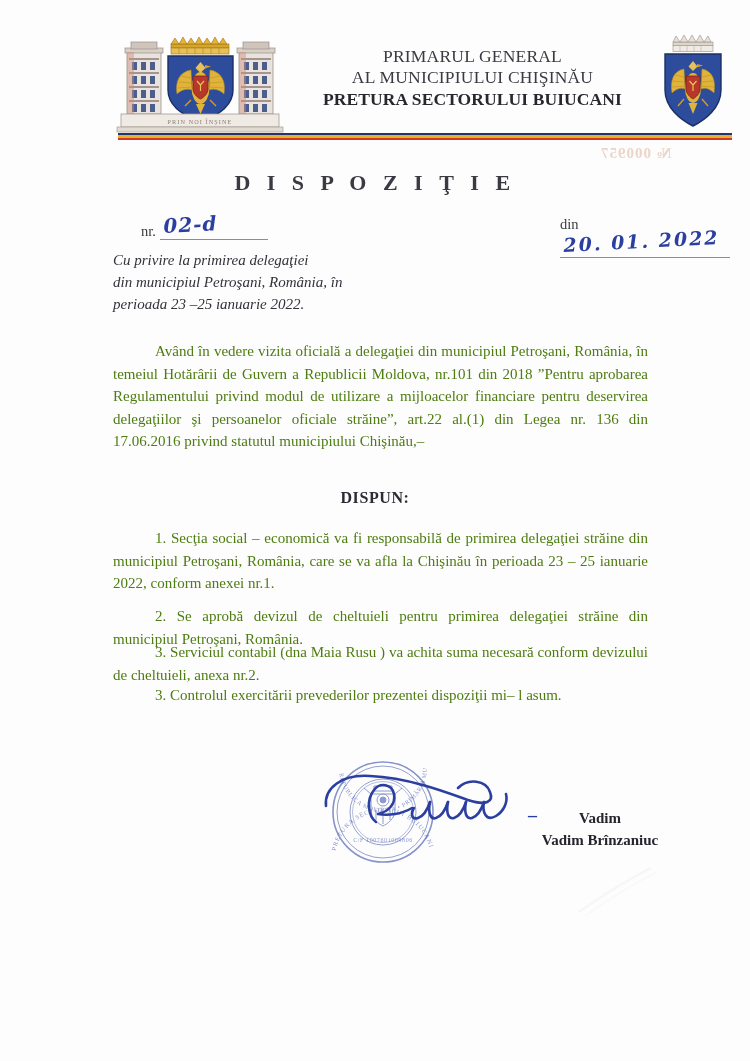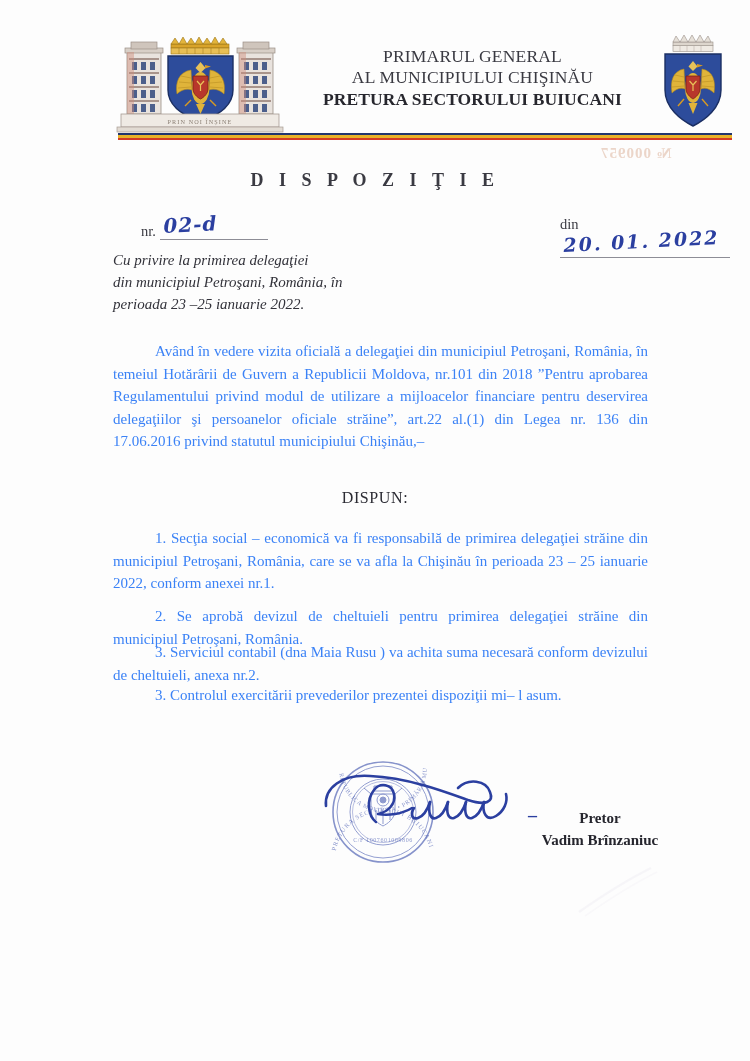--- a/index.html
+++ b/index.html
@@ -83,21 +83,21 @@
     opacity: 0.85;
     user-select: none;
   }
 
   
   .doc-title {
     position: absolute;
     left: 0; top: 170px;
     width: 750px;
     text-align: center;
-    font-size: 18px;
+    font-size: 22px;
     font-weight: bold;
     letter-spacing: 5.5px;
     color: #3a3a42;
   }
 
   
   .ref-row {
     position: absolute;
     left: 113px; top: 211px;
     width: 590px;
@@ -142,32 +142,32 @@
     line-height: 1.45;
     color: #32323a;
   }
   .para {
     position: absolute;
     left: 113px;
     width: 535px;
     font-size: 15px;
     line-height: 1.5;
     text-align: justify;
-    color: #3b82f6;
+    color: #4d7c0f;
   }
   .para.indent { text-indent: 42px; }
   .para-preamble { top: 340px; }
 
   .dispun {
     position: absolute;
     left: 0; top: 489px;
     width: 750px;
     text-align: center;
     font-size: 16px;
-    font-weight: normal;
+    font-weight: bold;
     letter-spacing: 0.6px;
     color: #2b2b33;
   }
 
   .item-1 { top: 527px; }
   .item-2 { top: 598px; margin-top: 7px; }
   .item-3 { top: 641px; }
   .item-4 { top: 684px; }
   .item-5 { top: 707px; }
 
@@ -451,21 +451,21 @@
           <path d="M130 36 C128 46 130 54 136 52 C142 50 146 42 148 36"></path>
           <path d="M148 36 C146 46 148 54 154 52 C160 50 164 42 166 36"></path>
           <path d="M166 36 C164 46 168 56 178 50 C186 45 190 36 188 28"></path>
         </g>
       </svg>
     </div>
 
     <div class="sign-dash">–</div>
 
     <div class="sign-text">
-      <span class="sign-role">Pretor</span>
+      <span class="sign-role">Vadim</span>
       <span class="sign-name">Vadim Brînzaniuc</span>
     </div>
   </div>
 
   <div class="smudge">
     <svg viewBox="0 0 120 60" width="120" height="60">
       <path d="M4 50 C24 36 48 20 76 6" stroke="#d8d3e4" stroke-width="2.5" fill="none" opacity="0.5"></path>
       <path d="M10 54 C30 40 54 24 82 10" stroke="#e2dee9" stroke-width="1.6" fill="none" opacity="0.45"></path>
     </svg>
   </div>

